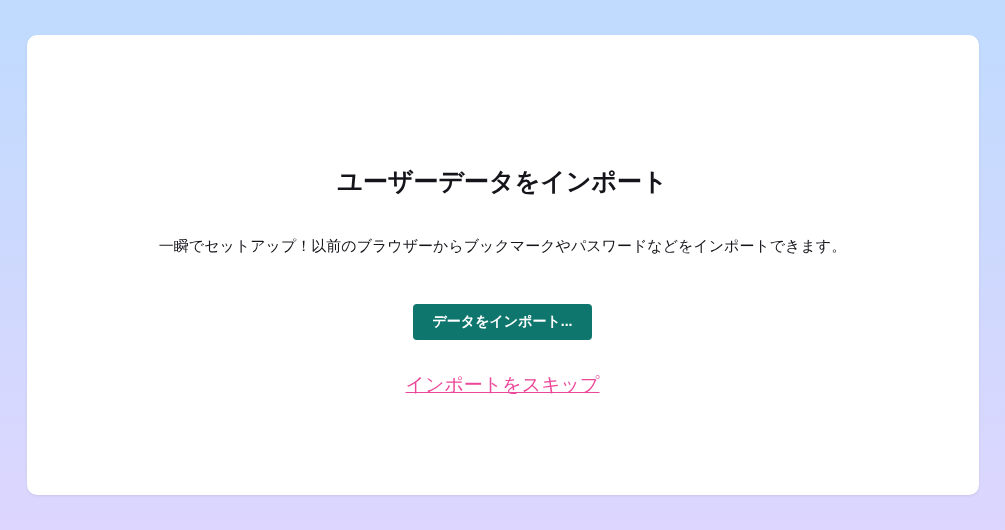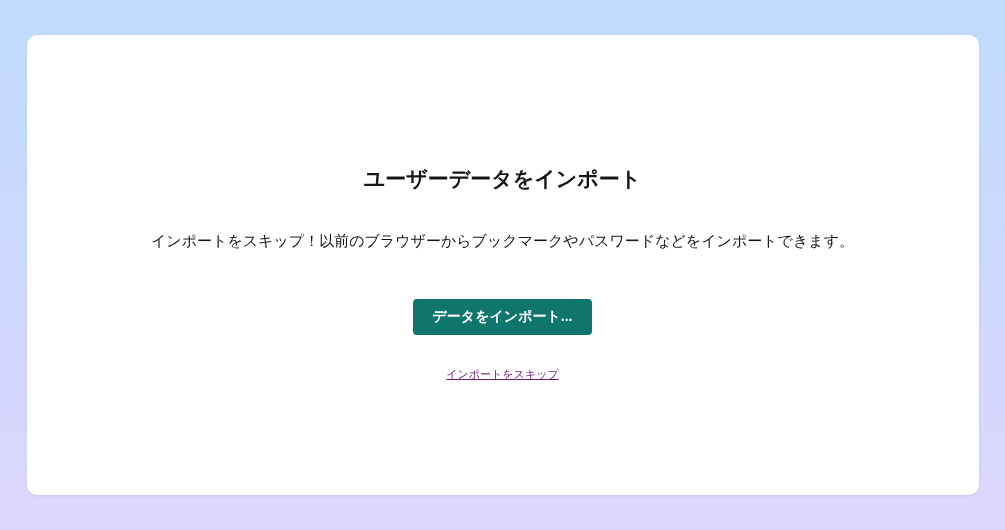--- a/index.html
+++ b/index.html
@@ -22,21 +22,21 @@
       border-radius: 10px;
       width: 952px;
       height: 460px;
       box-shadow: 0 1px 3px rgba(0,0,0,0.08);
       display: flex;
       flex-direction: column;
       align-items: center;
       padding-top: 130px;
     }
     .heading {
-      font-size: 21px;
+      font-size: 25px;
       font-weight: 700;
       color: #15141a;
       margin-bottom: 34px;
       text-align: center;
     }
     .description {
       font-size: 15px;
       color: #15141a;
       text-align: center;
       line-height: 1.85;
@@ -52,30 +52,30 @@
       border: none;
       border-radius: 4px;
       padding: 9px 20px;
       font-size: 14px;
       font-weight: 600;
       cursor: pointer;
       margin-bottom: 32px;
       font-family: inherit;
     }
     .skip-link {
-      color: #701a75;
-      font-size: 11px;
+      color: #ec4899;
+      font-size: 19px;
       text-decoration: underline;
       cursor: pointer;
       font-weight: 400;
     }
   </style>
 </head>
 <body>
 
 <div class="card">
   <h1 class="heading">ユーザーデータをインポート</h1>
   <p class="description">
-    <span class="desc-line">インポートをスキップ！以前のブラウザーからブックマークやパスワードなどをインポートできます。</span>
+    <span class="desc-line">一瞬でセットアップ！以前のブラウザーからブックマークやパスワードなどをインポートできます。</span>
   </p>
   <button class="import-button">データをインポート...</button>
   <a class="skip-link">インポートをスキップ</a>
 </div>
 
 </body></html>

